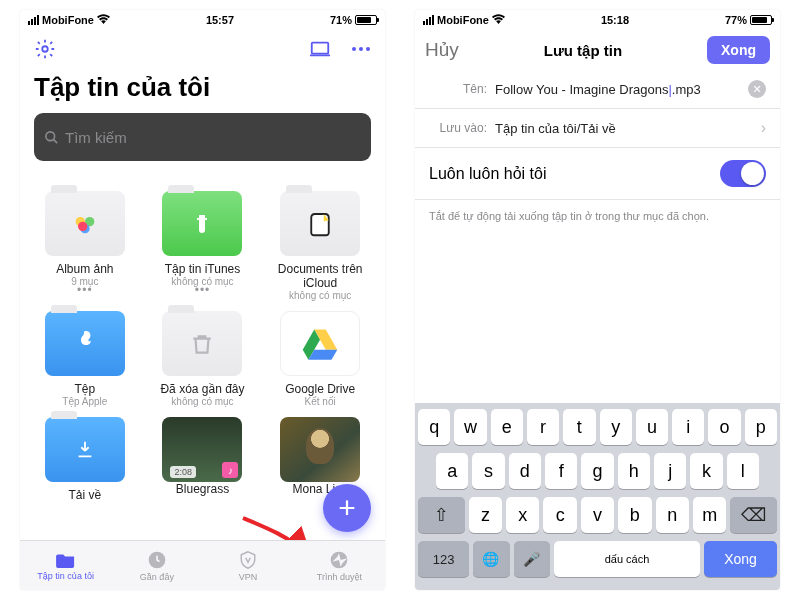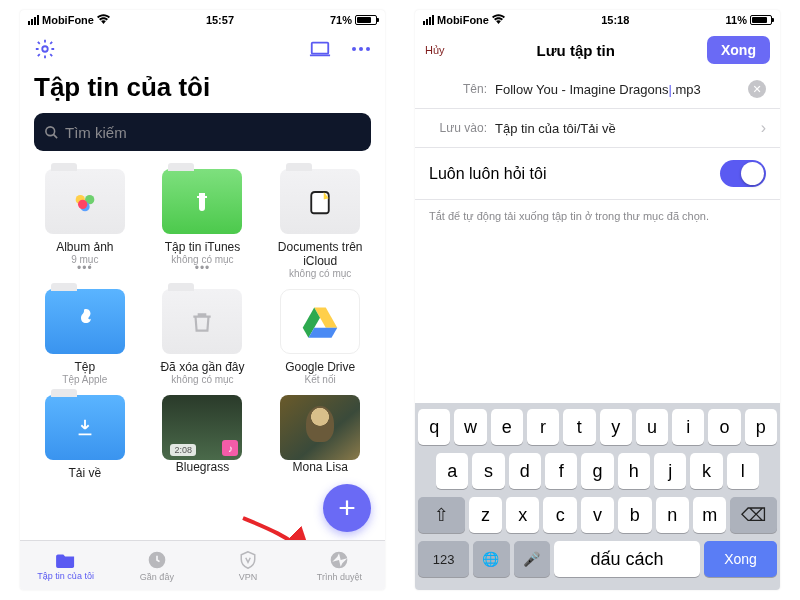--- a/index.html
+++ b/index.html
@@ -11,58 +11,58 @@
   .bars { display:inline-flex; gap:1px; align-items:flex-end; }
   .bars span { width:2px; background:#000; display:inline-block; }
   .bars span:nth-child(1){height:4px}.bars span:nth-child(2){height:6px}.bars span:nth-child(3){height:8px}.bars span:nth-child(4){height:10px}
   .batt { width:22px; height:10px; border:1px solid #000; border-radius:2px; position:relative; }
   .batt::after { content:''; position:absolute; right:-3px; top:2px; width:2px; height:4px; background:#000; border-radius:0 1px 1px 0; }
   .batt i { position:absolute; left:1px; top:1px; height:6px; background:#000; border-radius:1px; }
   .toolbar { height:38px; display:flex; align-items:center; justify-content:space-between; padding:0 14px; }
   .gear svg,.laptop svg,.dots svg { display:block; }
   .tb-right { display:flex; gap:20px; align-items:center; }
   h1.title { font-size:26px; font-weight:700; padding:4px 14px 10px; }
-  .search { margin:0 14px 18px; height:38px; background:#0f172a; border-radius:9px; display:flex; align-items:center; padding:0 10px; color:#8a8a8e; font-size:15px; gap:6px; }
+  .search { margin:0 14px 30px; height:48px; background:#404040; border-radius:9px; display:flex; align-items:center; padding:0 10px; color:#8a8a8e; font-size:15px; gap:6px; }
   .grid { display:grid; grid-template-columns:repeat(3,1fr); gap:10px 0; padding:0 6px; }
   .tile { display:flex; flex-direction:column; align-items:center; }
   .ticon { width:80px; height:65px; border-radius:10px; display:flex; align-items:center; justify-content:center; margin-bottom:6px; position:relative; }
   .folder { background:linear-gradient(#f2f2f4,#e9e9eb); border-radius:8px; position:relative; }
   .folder::before { content:''; position:absolute; top:-6px; left:6px; width:26px; height:8px; background:#e9e9eb; border-radius:3px 3px 0 0; }
   .tname { font-size:12px; color:#222; text-align:center; }
   .tsub { font-size:10px; color:#9a9a9e; text-align:center; }
   .tdots { font-size:12px; color:#9a9a9e; letter-spacing:1px; line-height:6px; }
   .thumb { width:80px; height:65px; border-radius:8px; background:#333; position:relative; overflow:hidden; }
   .dur { position:absolute; left:8px; bottom:4px; background:rgba(255,255,255,.85); color:#555; font-size:9px; padding:1px 4px; border-radius:3px; }
   .mnote { position:absolute; right:4px; bottom:4px; width:16px; height:16px; background:#f45ca8; border-radius:3px; display:flex; align-items:center; justify-content:center; color:#fff; font-size:10px; }
   .fab { position:absolute; right:14px; bottom:58px; width:48px; height:48px; border-radius:50%; background:#6a6af5; display:flex; align-items:center; justify-content:center; color:#fff; font-size:30px; box-shadow:0 3px 10px rgba(90,90,245,.4); }
   .tabbar { position:absolute; bottom:0; left:0; right:0; height:50px; background:#f6f6f8; border-top:1px solid #dcdce0; display:flex; }
   .tab { flex:1; display:flex; flex-direction:column; align-items:center; justify-content:center; font-size:9px; color:#9a9a9e; gap:2px; }
   .tab.active { color:#5a5af2; }
   .arrow { position:absolute; bottom:28px; right:70px; pointer-events:none; }
 
   
   .nav2 { height:40px; display:flex; align-items:center; justify-content:space-between; padding:0 10px; }
-  .nav2 .cancel { color:#7f1d1d; font-size:11px;text-align:right; }
+  .nav2 .cancel { color:#737373; font-size:19px;text-align:right; }
   .nav2 .ntitle { font-size:15px; font-weight:600; }
   .nav2 .done { background:#6a6af5; color:#fff; font-size:14px; font-weight:600; padding:6px 14px; border-radius:7px; }
   .row { display:flex; align-items:center; border-bottom:1px solid #e4e4e8; padding:10px 14px; font-size:13px; }
   .row .lab { width:58px; text-align:right; color:#8a8a8e; font-size:12px; margin-right:8px; }
   .row .val { flex:1; color:#222; }
   .clear { width:18px; height:18px; border-radius:50%; background:#c5c5c9; color:#fff; display:flex; align-items:center; justify-content:center; font-size:11px; }
   .chev { color:#c0c0c4; font-size:16px; }
   .rowtog { display:flex; align-items:center; justify-content:space-between; padding:12px 14px; border-bottom:1px solid #e4e4e8; font-size:16px; }
   .toggle { width:46px; height:27px; border-radius:14px; background:#5a5af2; position:relative; }
   .toggle::after { content:''; position:absolute; right:2px; top:2px; width:23px; height:23px; background:#fff; border-radius:50%; box-shadow:0 1px 3px rgba(0,0,0,.3); }
   .hint { padding:10px 14px; font-size:11px; color:#8a8a8e; }
   .keyboard { position:absolute; bottom:0; left:0; right:0; background:#d2d5db; padding:6px 3px 5px; }
   .krow { display:flex; justify-content:center; gap:4px; margin-bottom:8px; }
   .key { background:#fff; border-radius:5px; height:36px; flex:1; display:flex; align-items:center; justify-content:center; font-size:18px; box-shadow:0 1px 0 #9b9da3; }
   .keyg { background:#adb2bc; color:#222; }
   .key.wide { flex:1.4; }
-  .key.sp { flex:4; font-size:18px; }
+  .key.sp { flex:4; font-size:11px; }
   .key.ret { flex:2; background:#5a7df5; color:#fff; font-size:14px; }
   .krow2 { padding:0 18px; }
   .cursor { color:#5a5af2; }
 </style>
 </head>
 <body>
 
 <div class="screen">
   <div class="status-bar">
     <div class="sb-left">
@@ -263,21 +263,21 @@
         </span>
       <span>MobiFone</span>
       <span>
         <svg width="13" height="10" viewBox="0 0 16 12">
             <path d="M8 12 5 8.5c1.7-1.4 4.3-1.4 6 0zM2.5 6C5.5 3.3 10.5 3.3 13.5 6l-1.6 1.8C9.8 6 6.2 6 4.1 7.8zM0 3.3C4.4-.8 11.6-.8 16 3.3L14.4 5C10.9 1.8 5.1 1.8 1.6 5z" fill="#000"></path>
           </svg>
       </span>
     </div>
     <span>15:18</span>
     <div class="sb-right">
-      <span>11%</span>
+      <span>77%</span>
       <span class="batt">
           <i style="width:15px"></i>
         </span>
     </div>
   </div>
 
   <div class="nav2">
     <span class="cancel">Hủy</span>
     <span class="ntitle">Lưu tập tin</span>
     <span class="done">Xong</span>

